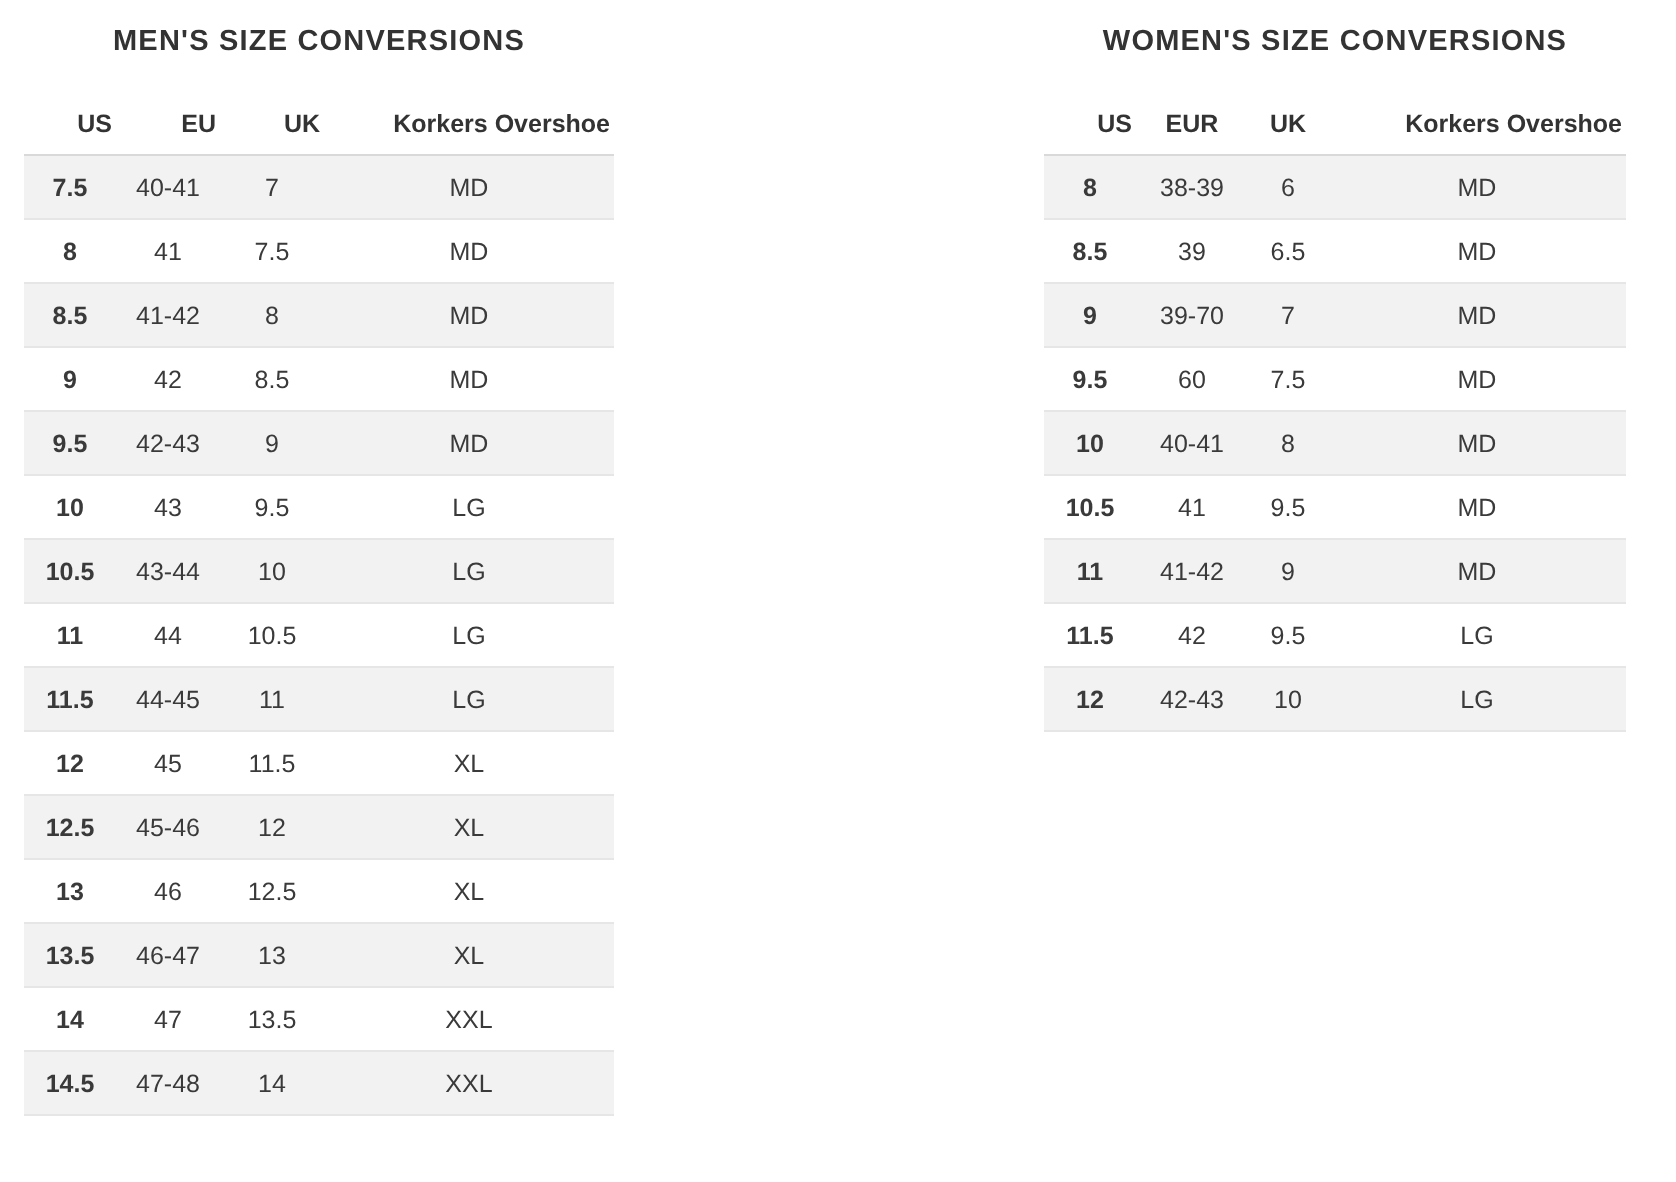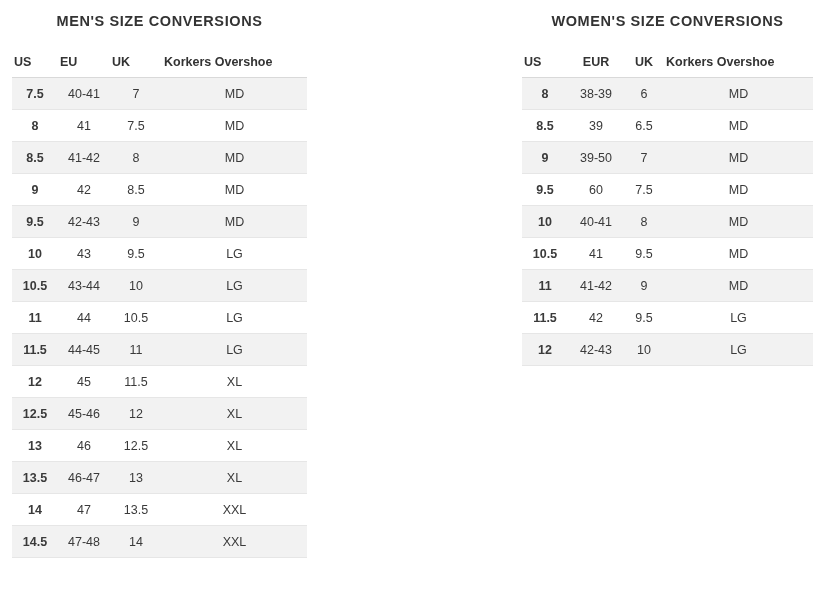--- a/index.html
+++ b/index.html
@@ -44,21 +44,21 @@
   table.size-table {
     border-collapse: collapse;
     width: 100%;
     margin-top: 17px;
     table-layout: fixed;
   }
   table.size-table th {
     font-size: 12.5px;
     font-weight: bold;
     color: #333333;
-    text-align: left;
+    text-align: right;
     padding: 7px 2px 8px 2px;
     border-bottom: 1px solid #d9d9d9;
     background: #ffffff;
   }
   table.size-table td {
     font-size: 12.5px;
     color: #3a3a3a;
     text-align: center;
     padding: 7px 2px 7px 2px;
     border-bottom: 1px solid #e6e6e6;
@@ -241,21 +241,21 @@
           <td class="col-ov">MD</td>
         </tr>
         <tr>
           <td class="col-us">8.5</td>
           <td class="col-eu">39</td>
           <td class="col-uk">6.5</td>
           <td class="col-ov">MD</td>
         </tr>
         <tr>
           <td class="col-us">9</td>
-          <td class="col-eu">39-50</td>
+          <td class="col-eu">39-70</td>
           <td class="col-uk">7</td>
           <td class="col-ov">MD</td>
         </tr>
         <tr>
           <td class="col-us">9.5</td>
           <td class="col-eu">60</td>
           <td class="col-uk">7.5</td>
           <td class="col-ov">MD</td>
         </tr>
         <tr>

